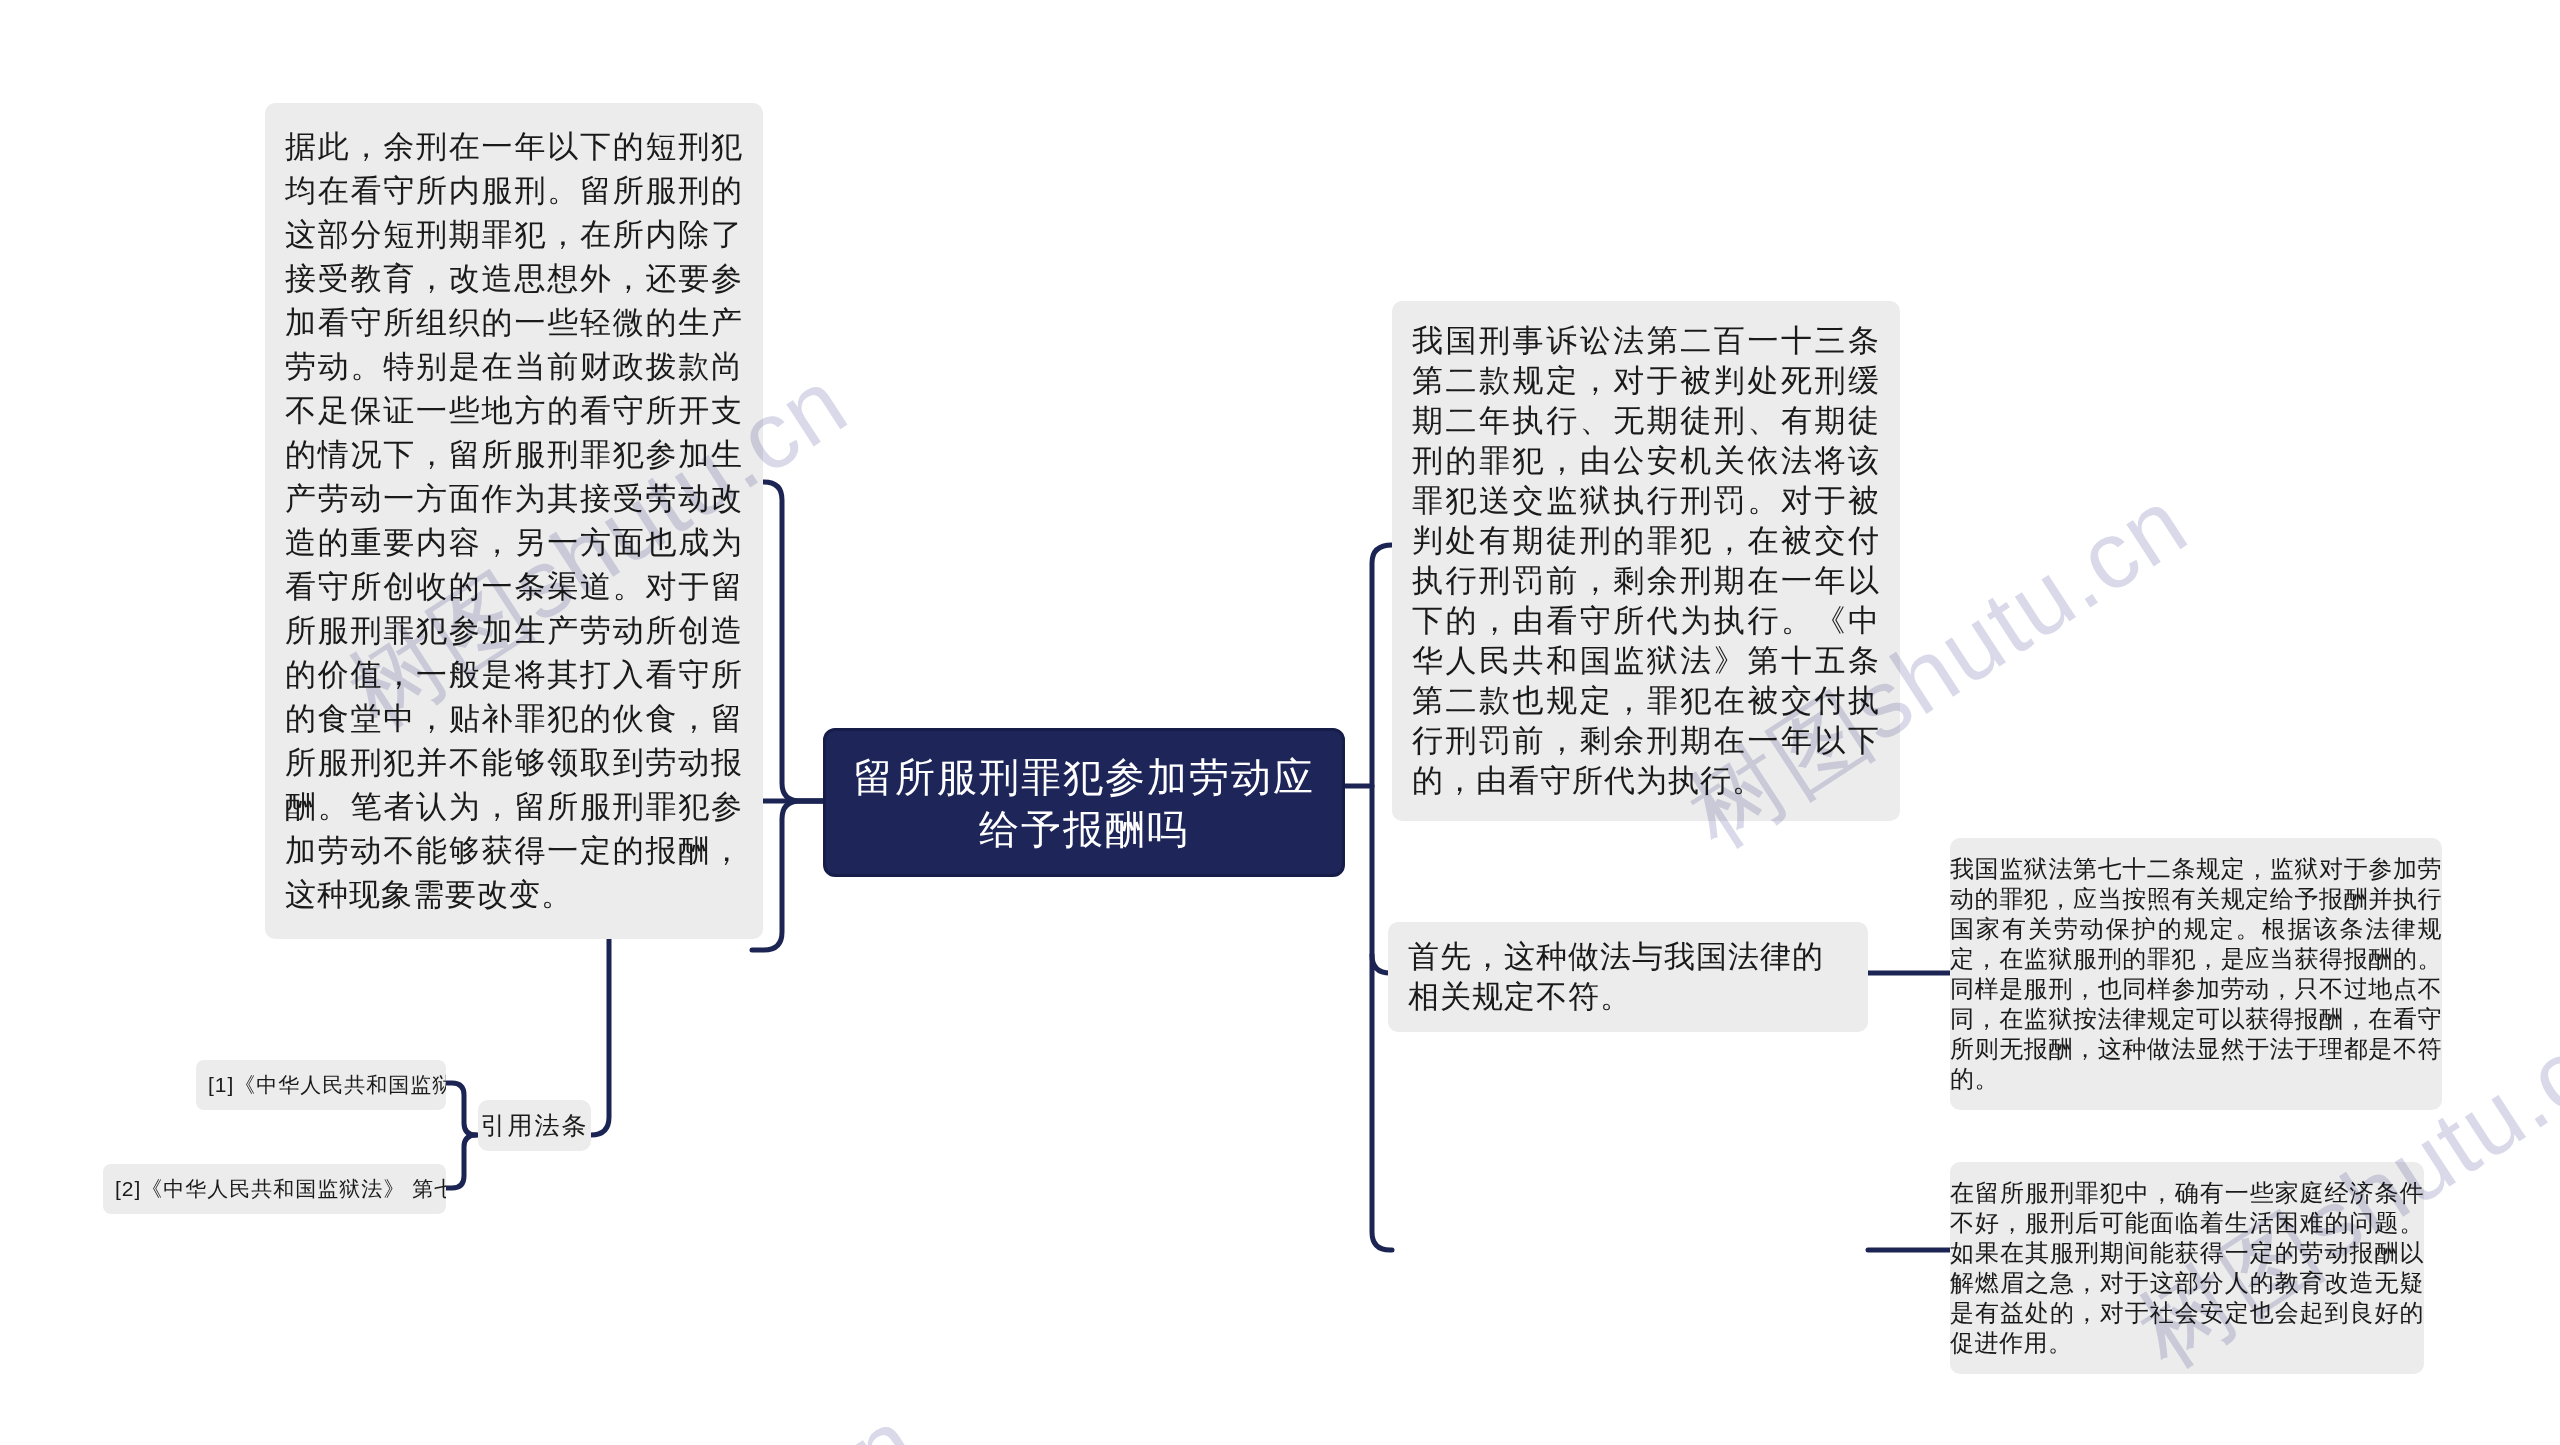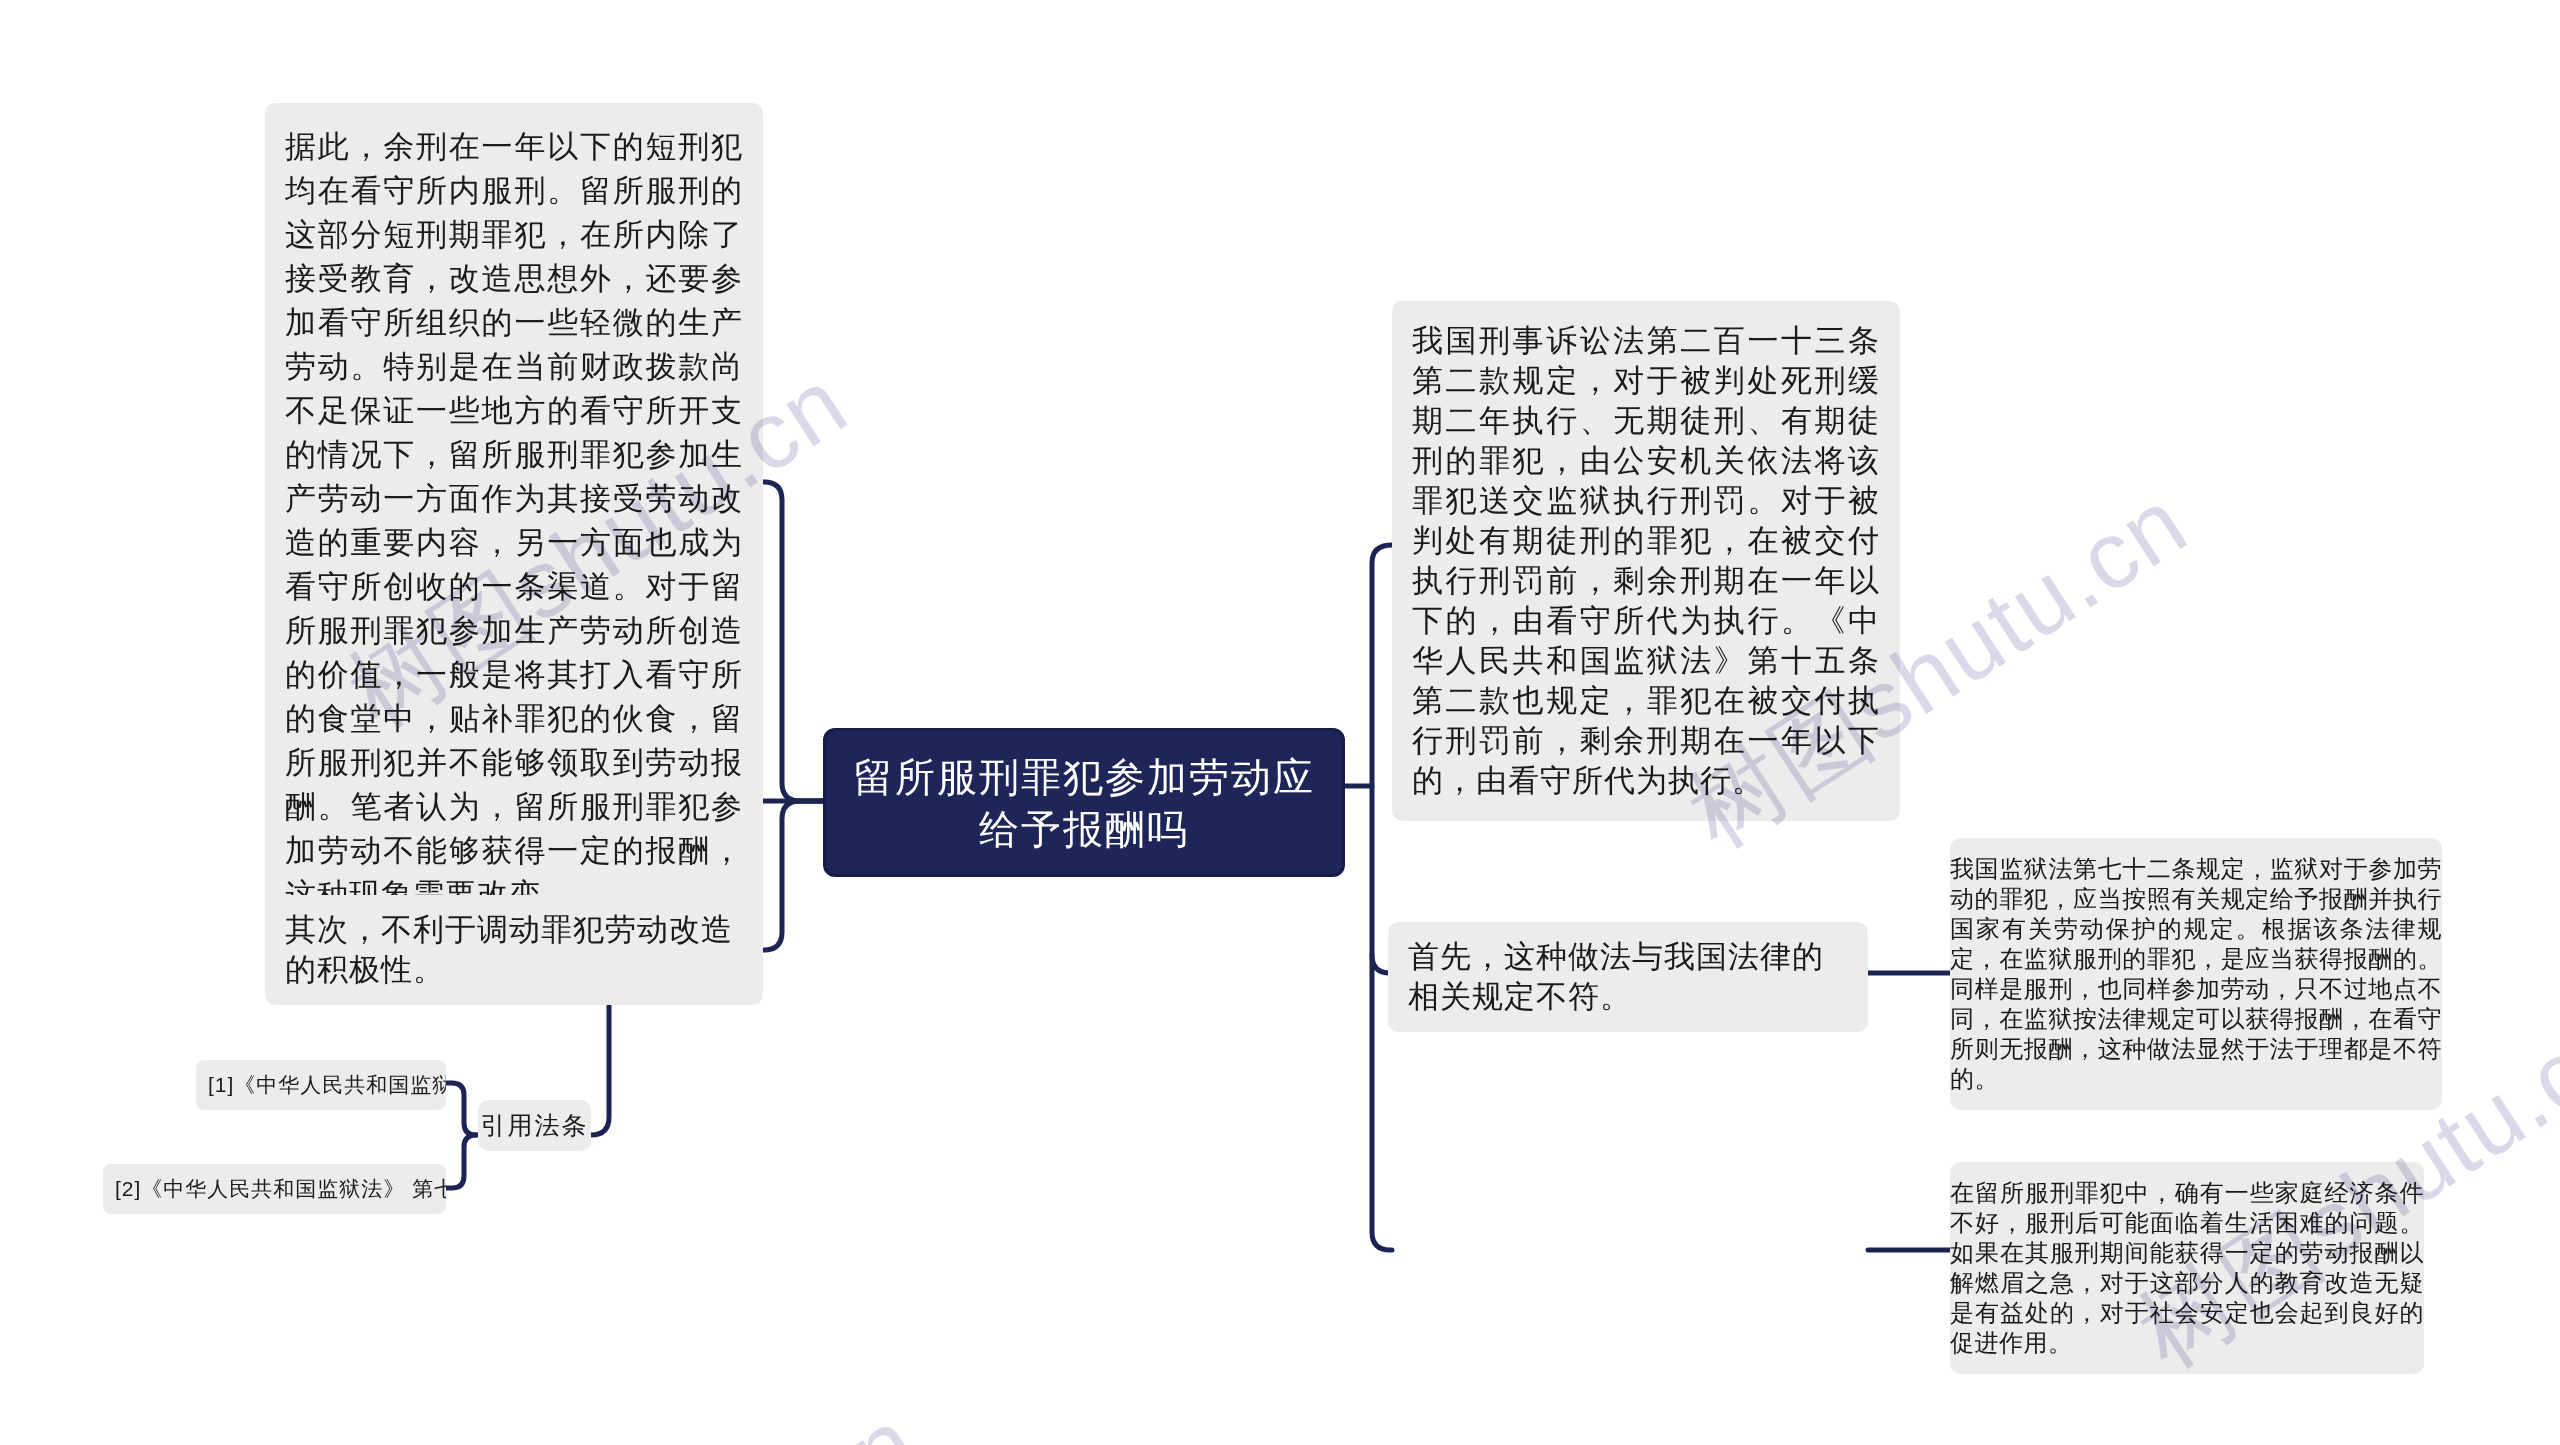--- a/index.html
+++ b/index.html
@@ -49,21 +49,20 @@
     <path d="M 446 1188 H 452 Q 464 1188 464 1176 V 1147 Q 464 1135 476 1135"></path>
     <path d="M 1345 786 H 1372"></path>
     <path d="M 1392 545 Q 1372 545 1372 563 V 1232 Q 1372 1250 1390 1250 H 1392"></path>
     <path d="M 1372 955 Q 1372 973 1390 973 H 1392"></path>
     <path d="M 1868 973 H 1951"></path>
     <path d="M 1868 1250 H 1951"></path>
   </svg>
 
   <div class="note para" style="left:265px;top:103px;width:498px;">据此，余刑在一年以下的短刑犯均在看守所内服刑。留所服刑的这部分短刑期罪犯，在所内除了接受教育，改造思想外，还要参加看守所组织的一些轻微的生产劳动。特别是在当前财政拨款尚不足保证一些地方的看守所开支的情况下，留所服刑罪犯参加生产劳动一方面作为其接受劳动改造的重要内容，另一方面也成为看守所创收的一条渠道。对于留所服刑罪犯参加生产劳动所创造的价值，一般是将其打入看守所的食堂中，贴补罪犯的伙食，留所服刑犯并不能够领取到劳动报酬。笔者认为，留所服刑罪犯参加劳动不能够获得一定的报酬，这种现象需要改变。</div>
 
-  <div class="note point" style="left:265px;top:895px;width:498px;">其次，不利于调动罪犯劳动改造的积极性。</div>
 
   <div class="note cite" style="left:196px;top:1060px;width:250px;">[1]《中华人民共和国监狱法》</div>
 
   <div class="note cite" style="left:103px;top:1164px;width:343px;">[2]《中华人民共和国监狱法》 第七十二条</div>
 
   <div class="note cite-label" style="left:478px;top:1100px;width:113px;height:51px;">引用法条</div>
 
   <div class="central" style="left:823px;top:728px;width:522px;height:149px;">留所服刑罪犯参加劳动应给予报酬吗</div>
 
   <div class="note para" style="left:1392px;top:301px;width:508px;font-size:31px;line-height:40px;padding:20px;">我国刑事诉讼法第二百一十三条第二款规定，对于被判处死刑缓期二年执行、无期徒刑、有期徒刑的罪犯，由公安机关依法将该罪犯送交监狱执行刑罚。对于被判处有期徒刑的罪犯，在被交付执行刑罚前，剩余刑期在一年以下的，由看守所代为执行。《中华人民共和国监狱法》第十五条第二款也规定，罪犯在被交付执行刑罚前，剩余刑期在一年以下的，由看守所代为执行。</div>

